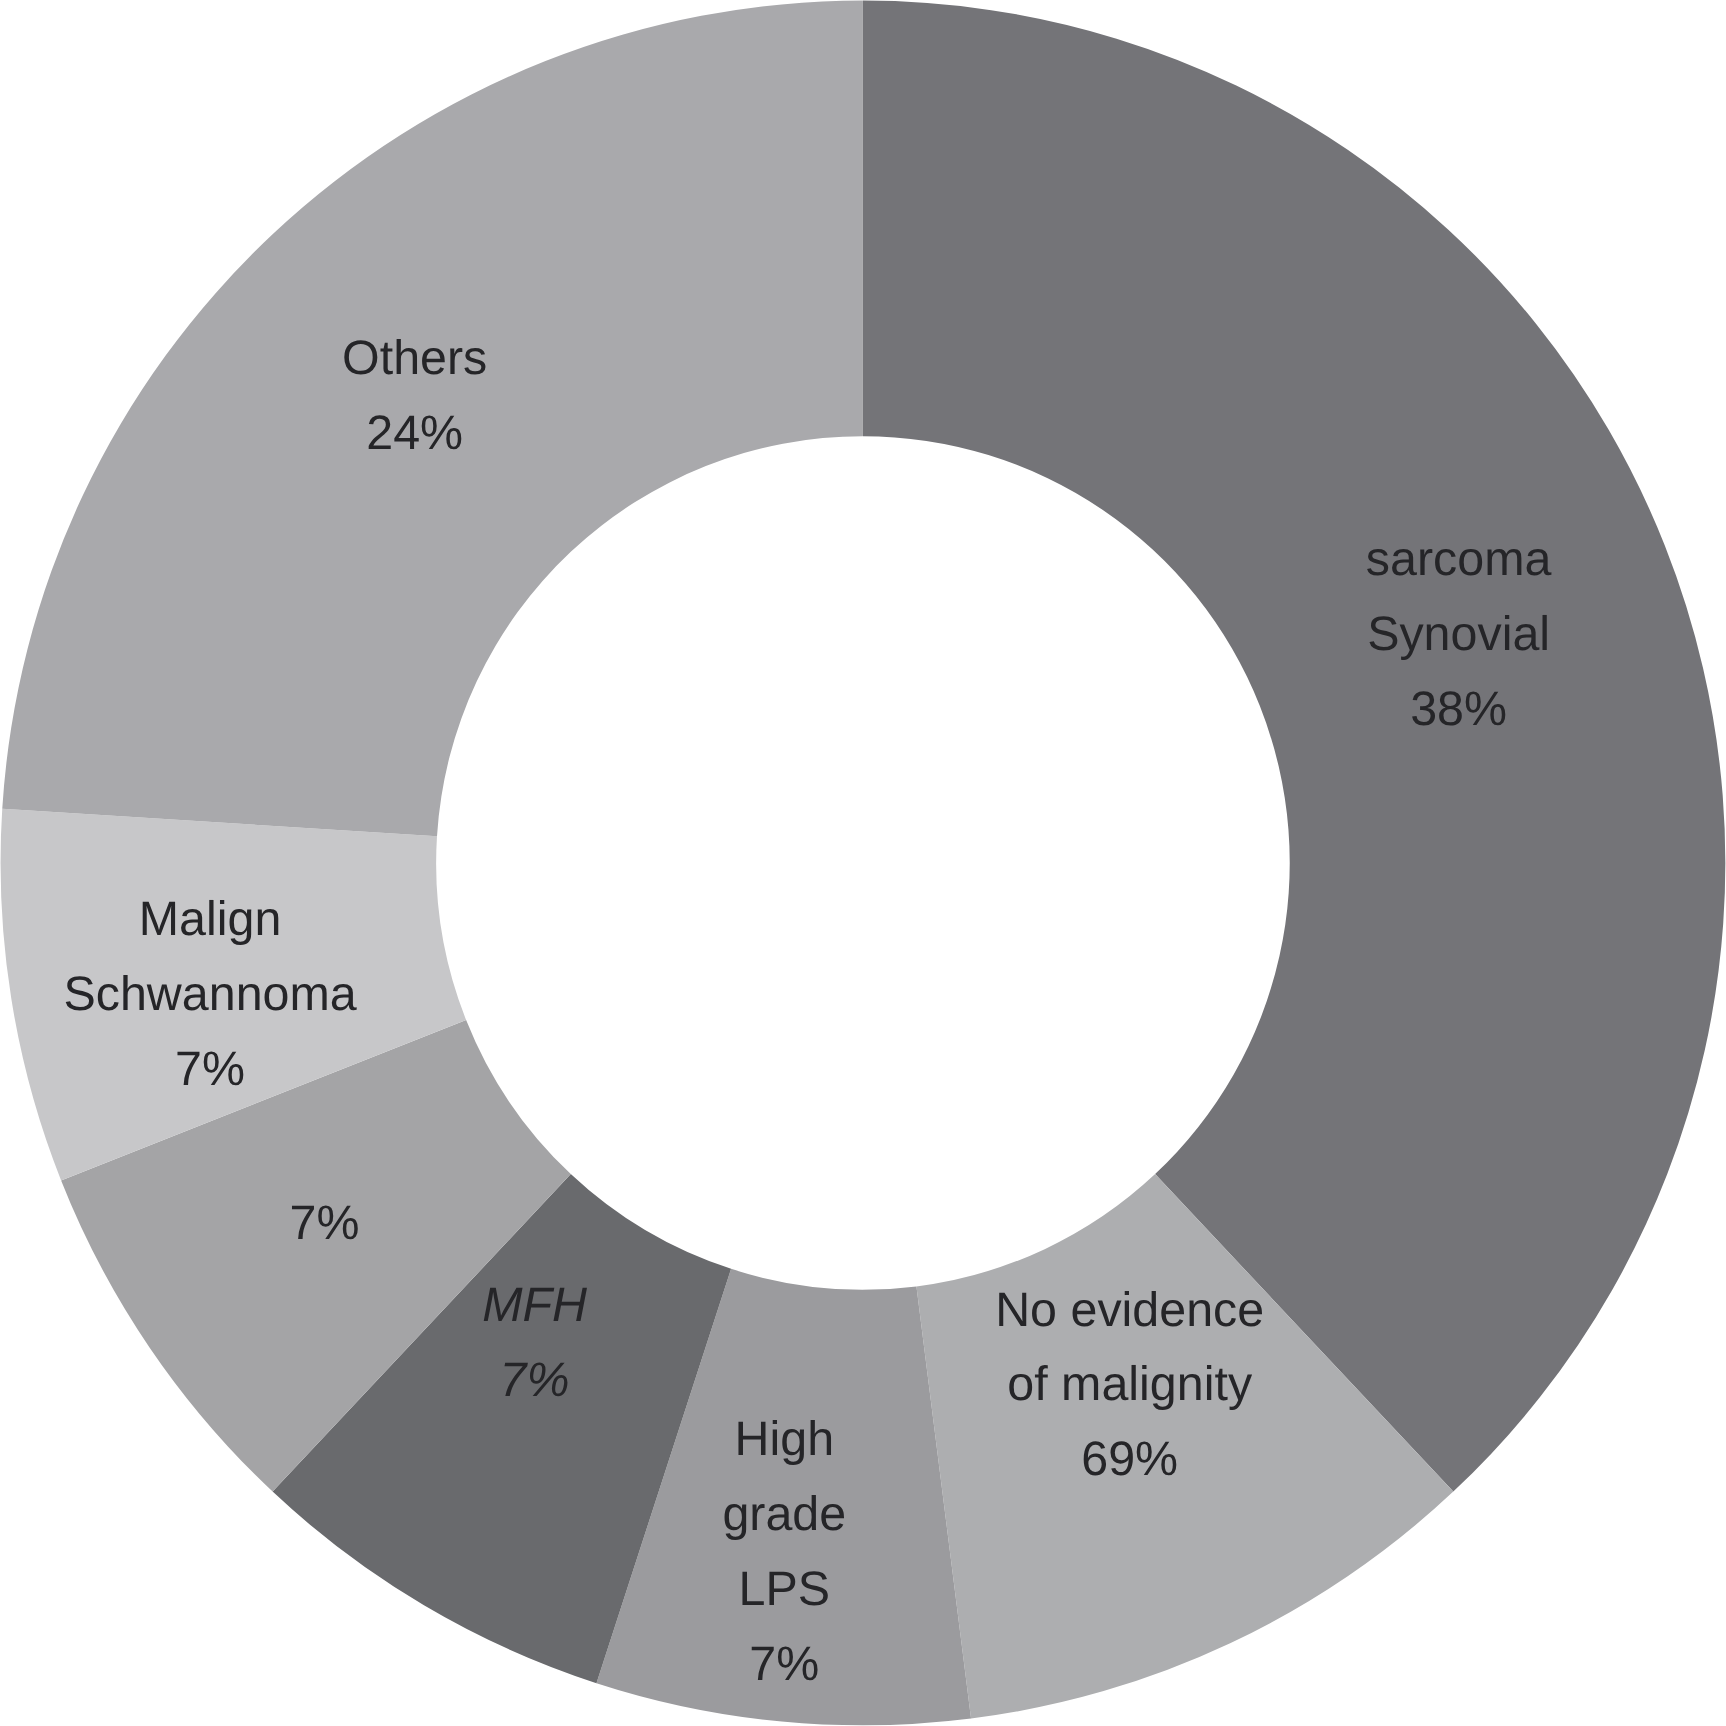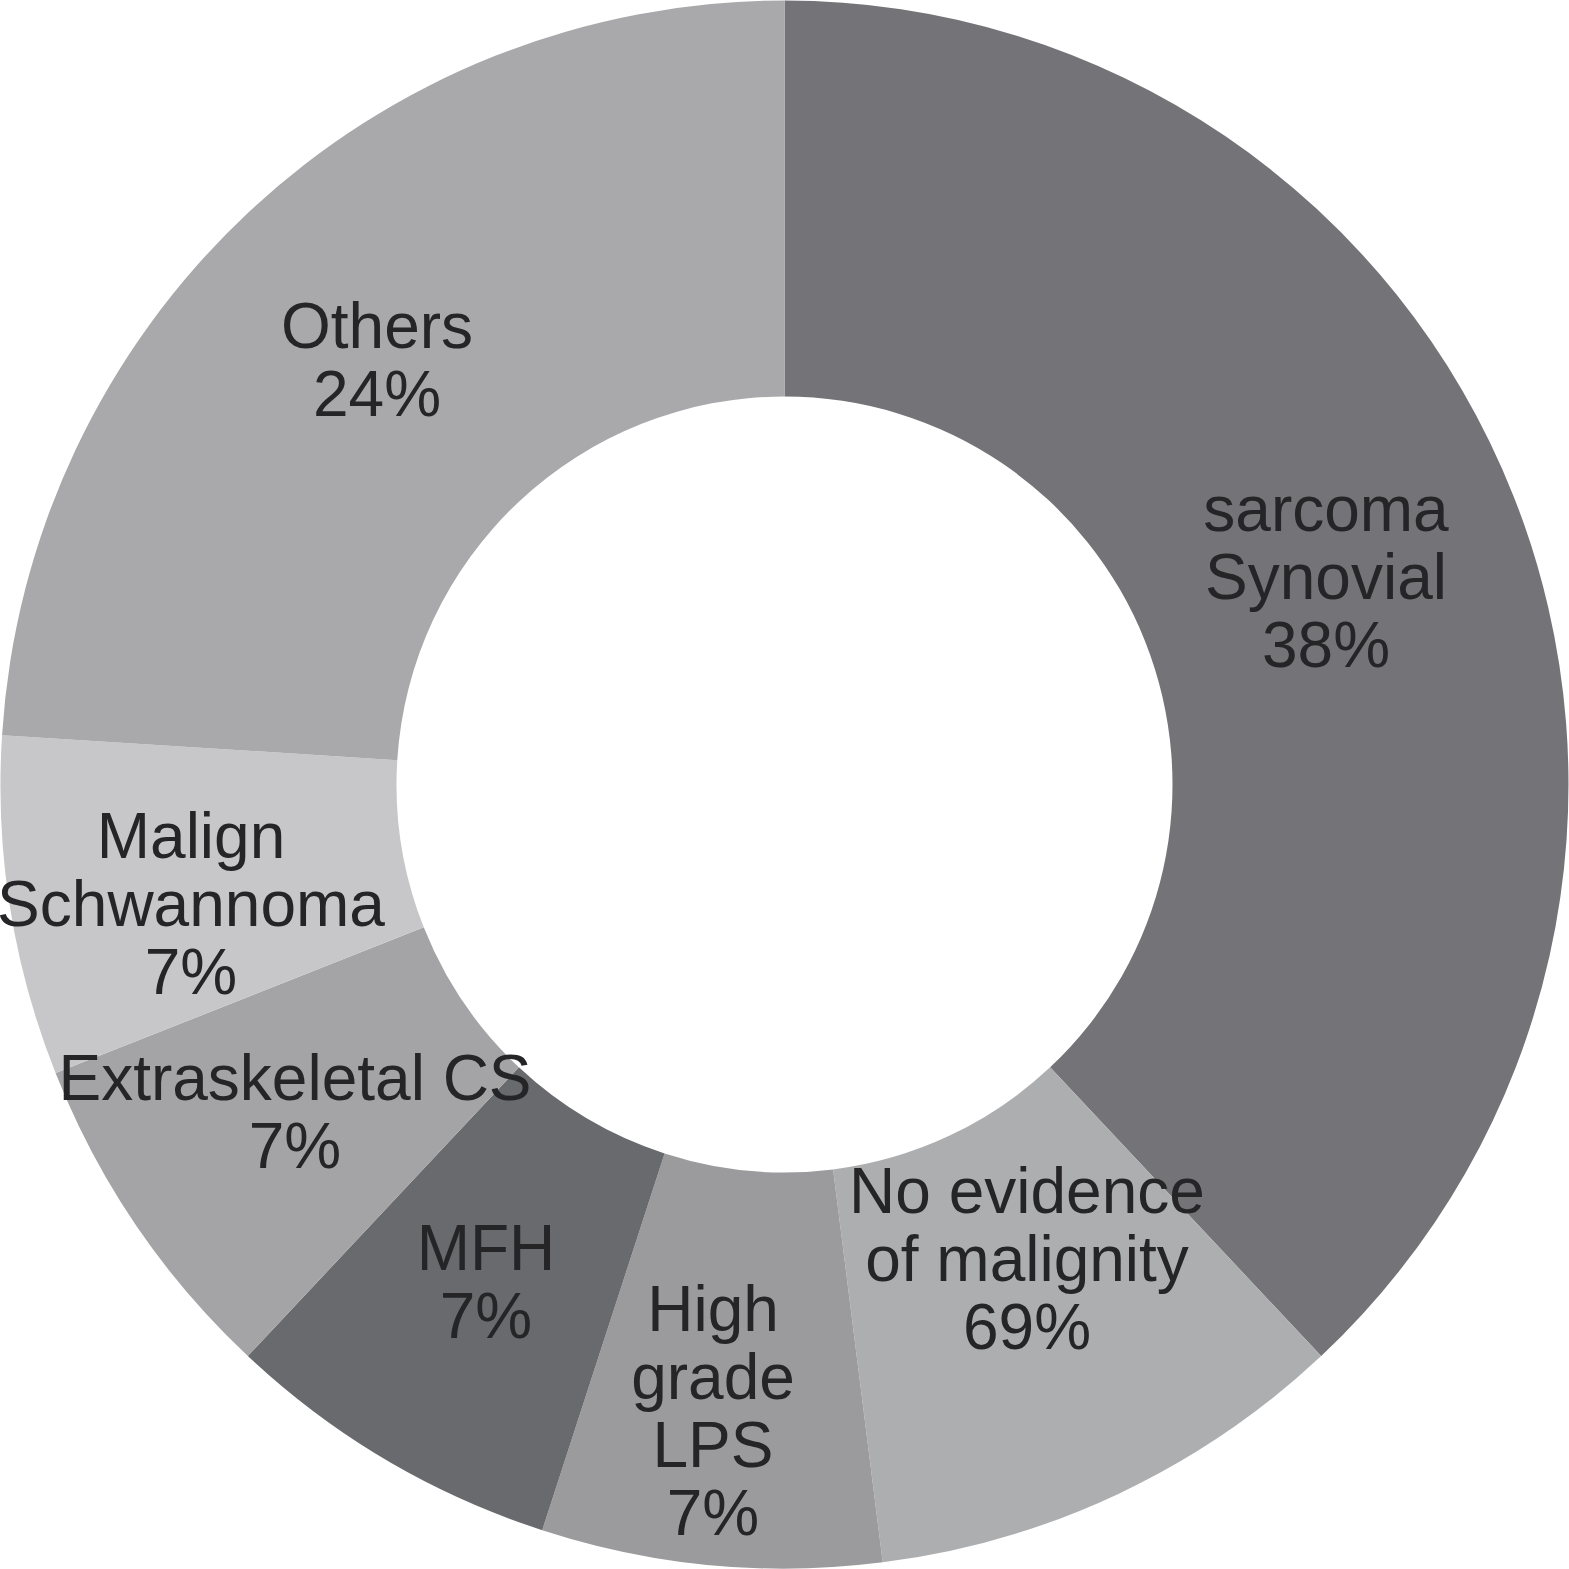--- a/index.html
+++ b/index.html
@@ -18,21 +18,21 @@
   #donut-svg {
     position: absolute;
     left: 0;
     top: 0;
     display: block;
   }
   .chart-label {
     position: absolute;
     transform: translate(-50%, -50%);
     text-align: center;
-    font-size: 64px;
+    font-size: 44px;
     line-height: 68px;
     font-weight: 400;
     color: #252528;
     white-space: nowrap;
     pointer-events: none;
   }
   .chart-label .ll {
     display: block;
   }
 </style>
@@ -63,27 +63,26 @@
     <span class="ll">69%</span>
   </div>
 
   <div class="chart-label" style="left:713px; top:1411px;">
     <span class="ll">High</span>
     <span class="ll">grade</span>
     <span class="ll">LPS</span>
     <span class="ll">7%</span>
   </div>
 
-  <div class="chart-label" style="left:486px; top:1282px;">
+  <div class="chart-label" style="left:486px; top:1221px;font-style:italic;">
     <span class="ll">MFH</span>
     <span class="ll">7%</span>
   </div>
 
   <div class="chart-label" style="left:295px; top:1112px;">
-    <span class="ll">Extraskeletal CS</span>
     <span class="ll">7%</span>
   </div>
 
   <div class="chart-label" style="left:191px; top:880px;margin-top:24px;">
     <span class="ll">Malign</span>
     <span class="ll">Schwannoma</span>
     <span class="ll">7%</span>
   </div>
 
   <div class="chart-label" style="left:377px; top:360px;">

